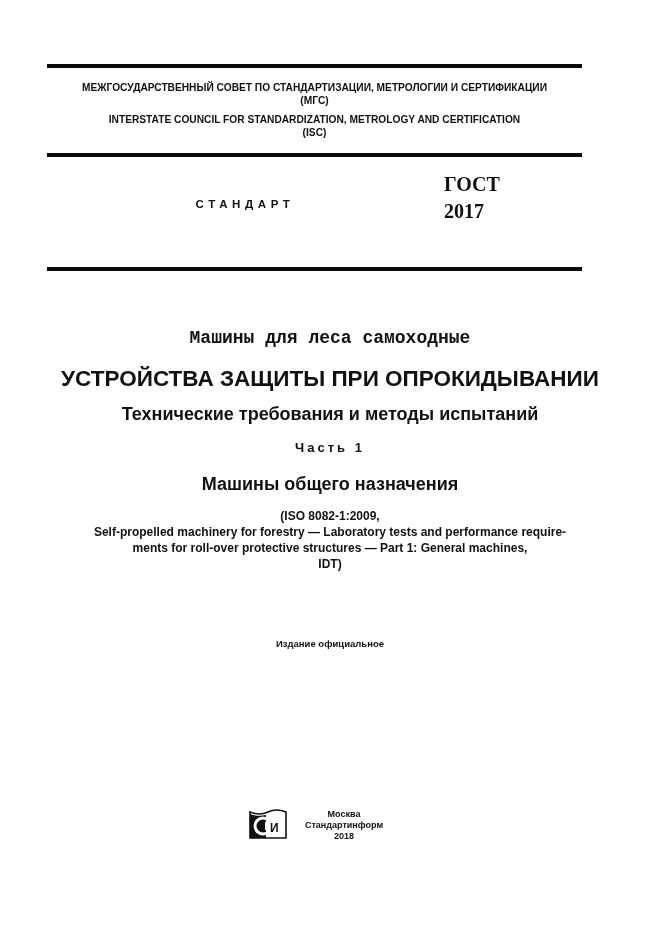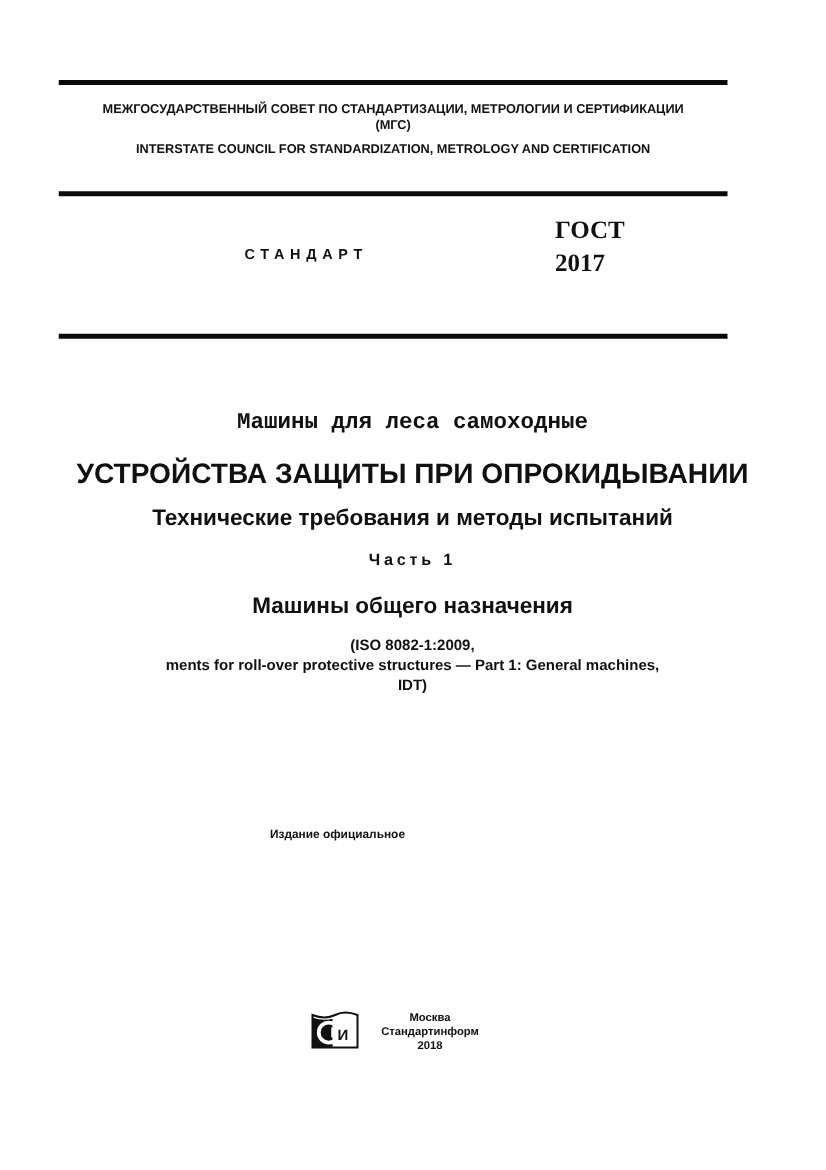--- a/index.html
+++ b/index.html
@@ -79,27 +79,26 @@
       width: 600px;
       top: 508px;
       text-align: center;
       font-weight: bold;
       font-size: 12px;
       line-height: 16px;
     }
 
     .edition {
       position: absolute;
-      left: 216px;
+      left: 200px;
       width: 260px;
       top: 638px;
-      text-align: left;
+      text-align: center;
       font-weight: bold;
       font-size: 9.5px;
-      margin-top: 24px;
     }
 
     .publisher {
       position: absolute;
       left: 248px;
       top: 805px;
       height: 40px;
       display: flex;
       align-items: center;
     }
@@ -121,20 +120,21 @@
 
 <div class="rule r1"></div>
 
 <div class="council ru">
   <div>МЕЖГОСУДАРСТВЕННЫЙ СОВЕТ ПО СТАНДАРТИЗАЦИИ, МЕТРОЛОГИИ И СЕРТИФИКАЦИИ</div>
   <div>(МГС)</div>
 </div>
 
 <div class="council en">
   <div>INTERSTATE COUNCIL FOR STANDARDIZATION, METROLOGY AND CERTIFICATION</div>
+  <div>(ISC)</div>
 </div>
 
 <div class="rule r2"></div>
 
 <div class="interstate-std">
   <div>СТАНДАРТ</div>
 </div>
 
 <div class="gost-block">
   <div>ГОСТ</div>
@@ -144,20 +144,21 @@
 <div class="rule r3"></div>
 
 <div class="titles t1">Машины для леса самоходные</div>
 <div class="titles t2">УСТРОЙСТВА ЗАЩИТЫ ПРИ ОПРОКИДЫВАНИИ</div>
 <div class="titles t3">Технические требования и методы испытаний</div>
 <div class="titles t4">Часть 1</div>
 <div class="titles t5">Машины общего назначения</div>
 
 <div class="iso-ref">
   <div>(ISO 8082-1:2009,</div>
+  <div>Self-propelled machinery for forestry — Laboratory tests and performance require-</div>
   <div>ments for roll-over protective structures — Part 1: General machines,</div>
   <div>IDT)</div>
 </div>
 
 <div class="edition">Издание официальное</div>
 
 <div class="publisher">
   <svg class="logo" viewBox="0 0 40 34">
 
     <path d="M2 4 L2 30 L38 30 L38 4 Q28 0 20 4 Q12 8 2 4 Z" fill="#ffffff" stroke="#111" stroke-width="1.6"></path>

